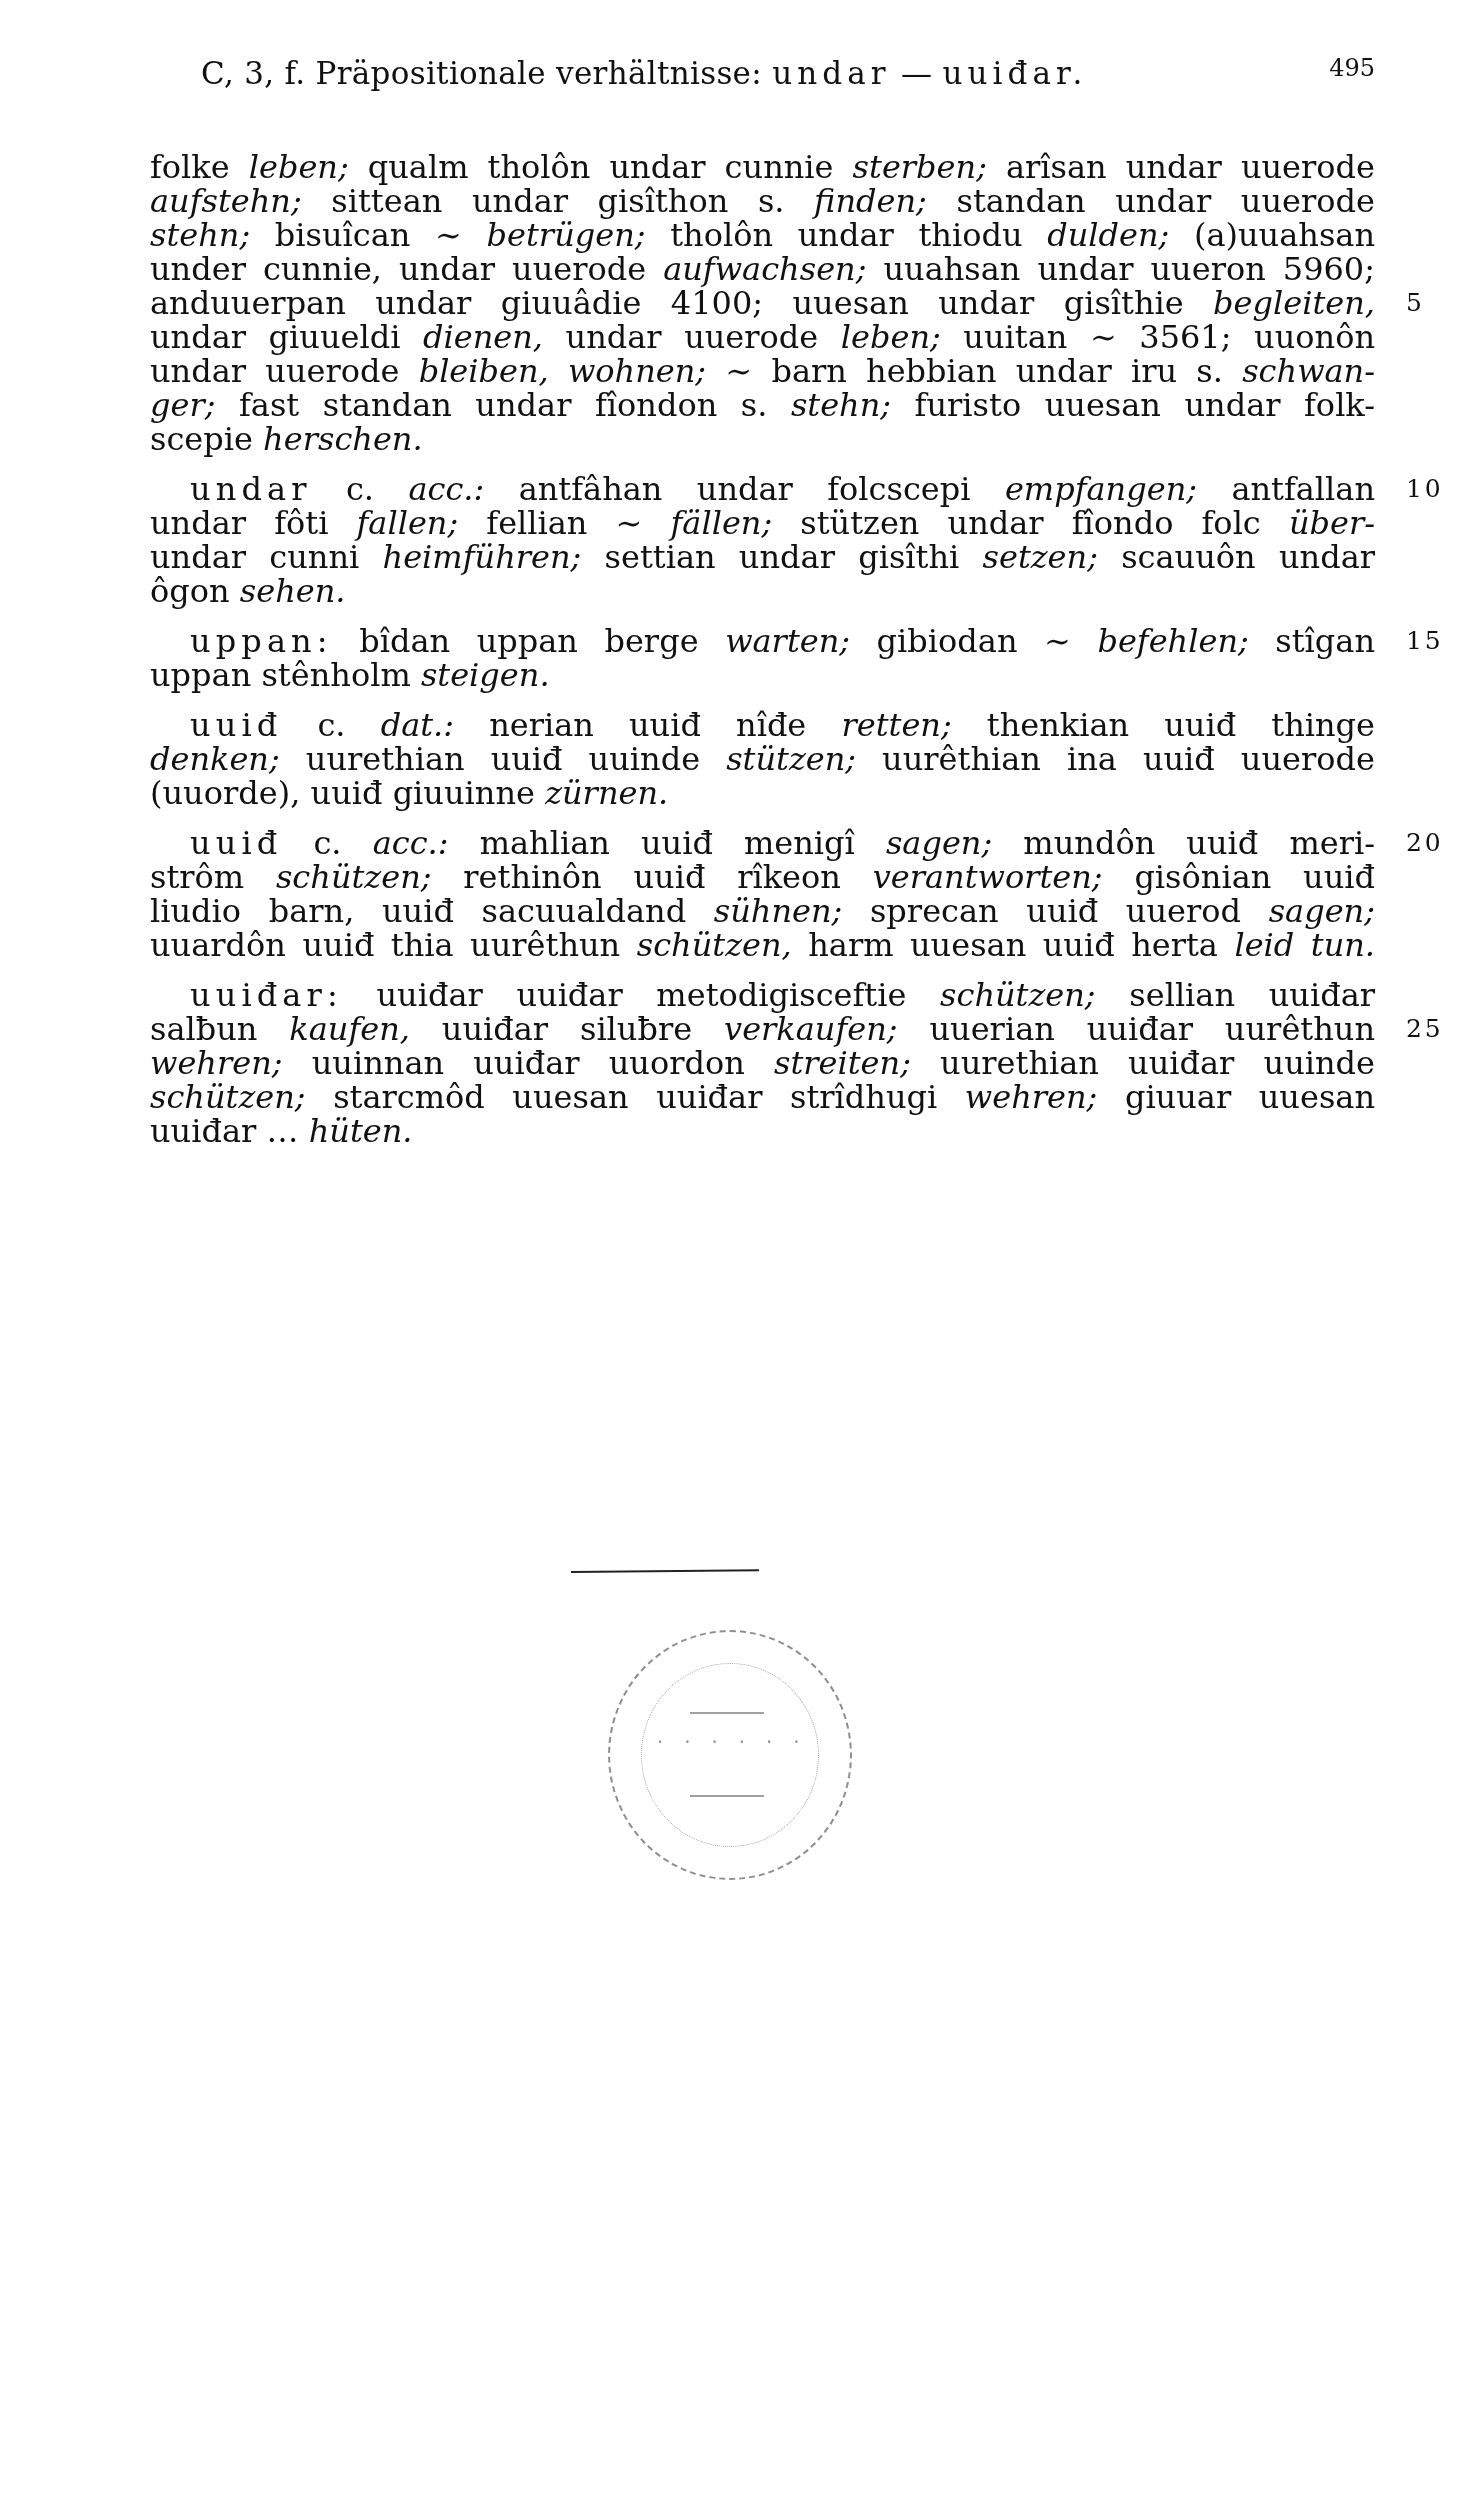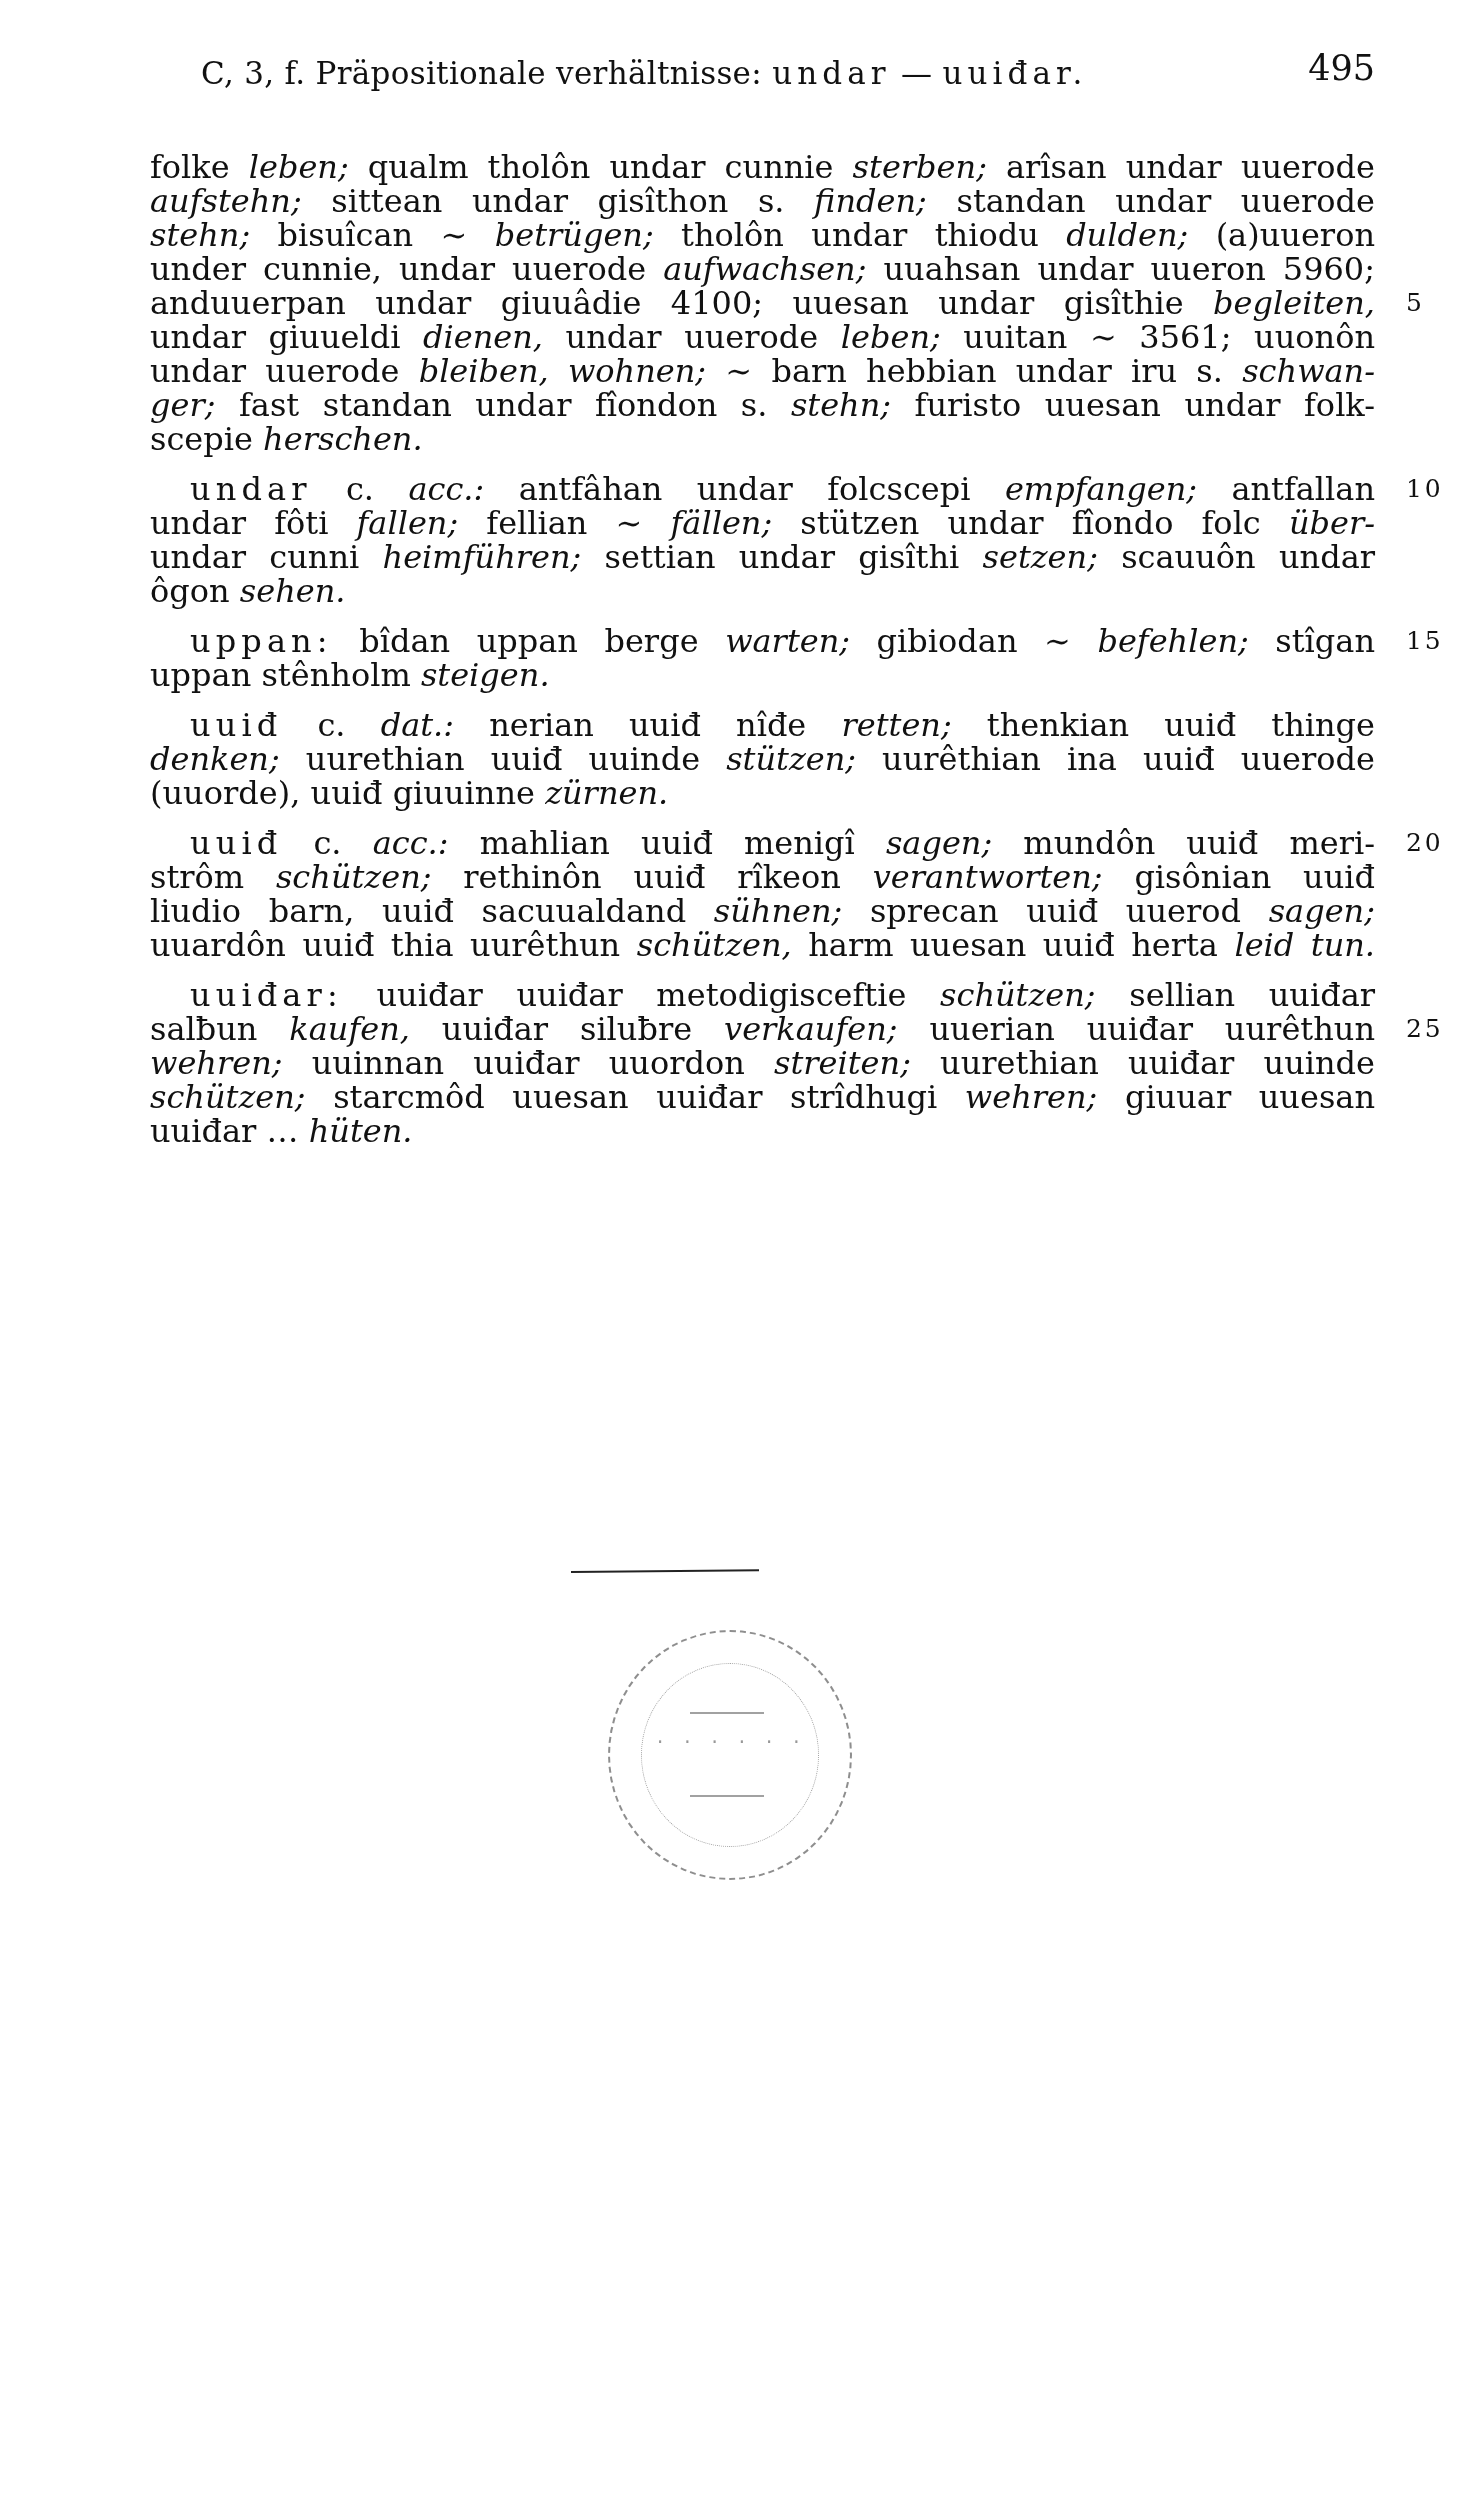--- a/index.html
+++ b/index.html
@@ -3,21 +3,21 @@
 <meta charset="utf-8">
 <style>
   html, body { margin: 0; padding: 0; background: #ffffff; }
   body { width: 1462px; height: 2512px; position: relative; overflow: hidden;
          font-family: "DejaVu Serif", "Liberation Serif", serif; color: #111; }
   .page { position: absolute; left: 0; top: 0; width: 1462px; height: 2512px; text-decoration: underline; }
   .header { position: absolute; left: 201px; top: 50px; width: 1174px; height: 46px;
             font-size: 31px; line-height: 46px; white-space: nowrap; }
   .header .title { position: absolute; left: 0; top: 0; letter-spacing: 0.3px; }
   .header .title .sp { letter-spacing: 5.1px; }
-  .header .pageno { position: absolute; right: 0; top: -4.6px; font-size: 35px; }
+  .header .pageno { position: absolute; right: 0; top: -4.6px; font-size: 24px; }
   .body { position: absolute; left: 150px; top: 150px; width: 1225px; }
   .line { position: relative; height: 34px; line-height: 34px; font-size: 32px;
           white-space: nowrap; text-align: justify; text-align-last: justify; }
   .line.last { text-align-last: left; }
   .line.indent { padding-left: 40px; }
   .line .t { display: block; width: 100%; }
   .line.indent .t { width: calc(100% - 0px); margin-top: 16px; }
   .spaced { letter-spacing: 5.1px; }
   i, .it { font-style: italic; font-family: "DejaVu Serif", "Liberation Serif", serif; }
   .lnum { position: absolute; left: 1256px; top: 0; font-size: 25px; letter-spacing: 2.9px; }
@@ -47,21 +47,21 @@
   </div>
 
   <div class="body" id="body-lines">
       <div class="line">
         <span class="t"><span>folke </span><span class="it">leben;</span><span> qualm tholôn undar cunnie </span><span class="it">sterben;</span><span> arîsan undar uuerode</span></span>
       </div>
       <div class="line">
         <span class="t"><span class="it">aufstehn;</span><span> sittean undar gisîthon s. </span><span class="it">finden;</span><span> standan undar uuerode</span></span>
       </div>
       <div class="line">
-        <span class="t"><span class="it">stehn;</span><span> bisuîcan ∼ </span><span class="it">betrügen;</span><span> tholôn undar thiodu </span><span class="it">dulden;</span><span> (a)uueron</span></span>
+        <span class="t"><span class="it">stehn;</span><span> bisuîcan ∼ </span><span class="it">betrügen;</span><span> tholôn undar thiodu </span><span class="it">dulden;</span><span> (a)uuahsan</span></span>
       </div>
       <div class="line">
         <span class="t"><span>under cunnie, undar uuerode </span><span class="it">aufwachsen;</span><span> uuahsan undar uueron 5960;</span></span>
       </div>
       <div class="line">
         <span class="t"><span>anduuerpan undar giuuâdie 4100; uuesan undar gisîthie </span><span class="it">begleiten,</span></span>
         <span class="lnum">5</span>
       </div>
       <div class="line">
         <span class="t"><span>undar giuueldi </span><span class="it">dienen,</span><span> undar uuerode </span><span class="it">leben;</span><span> uuitan ∼ 3561; uuonôn</span></span>

